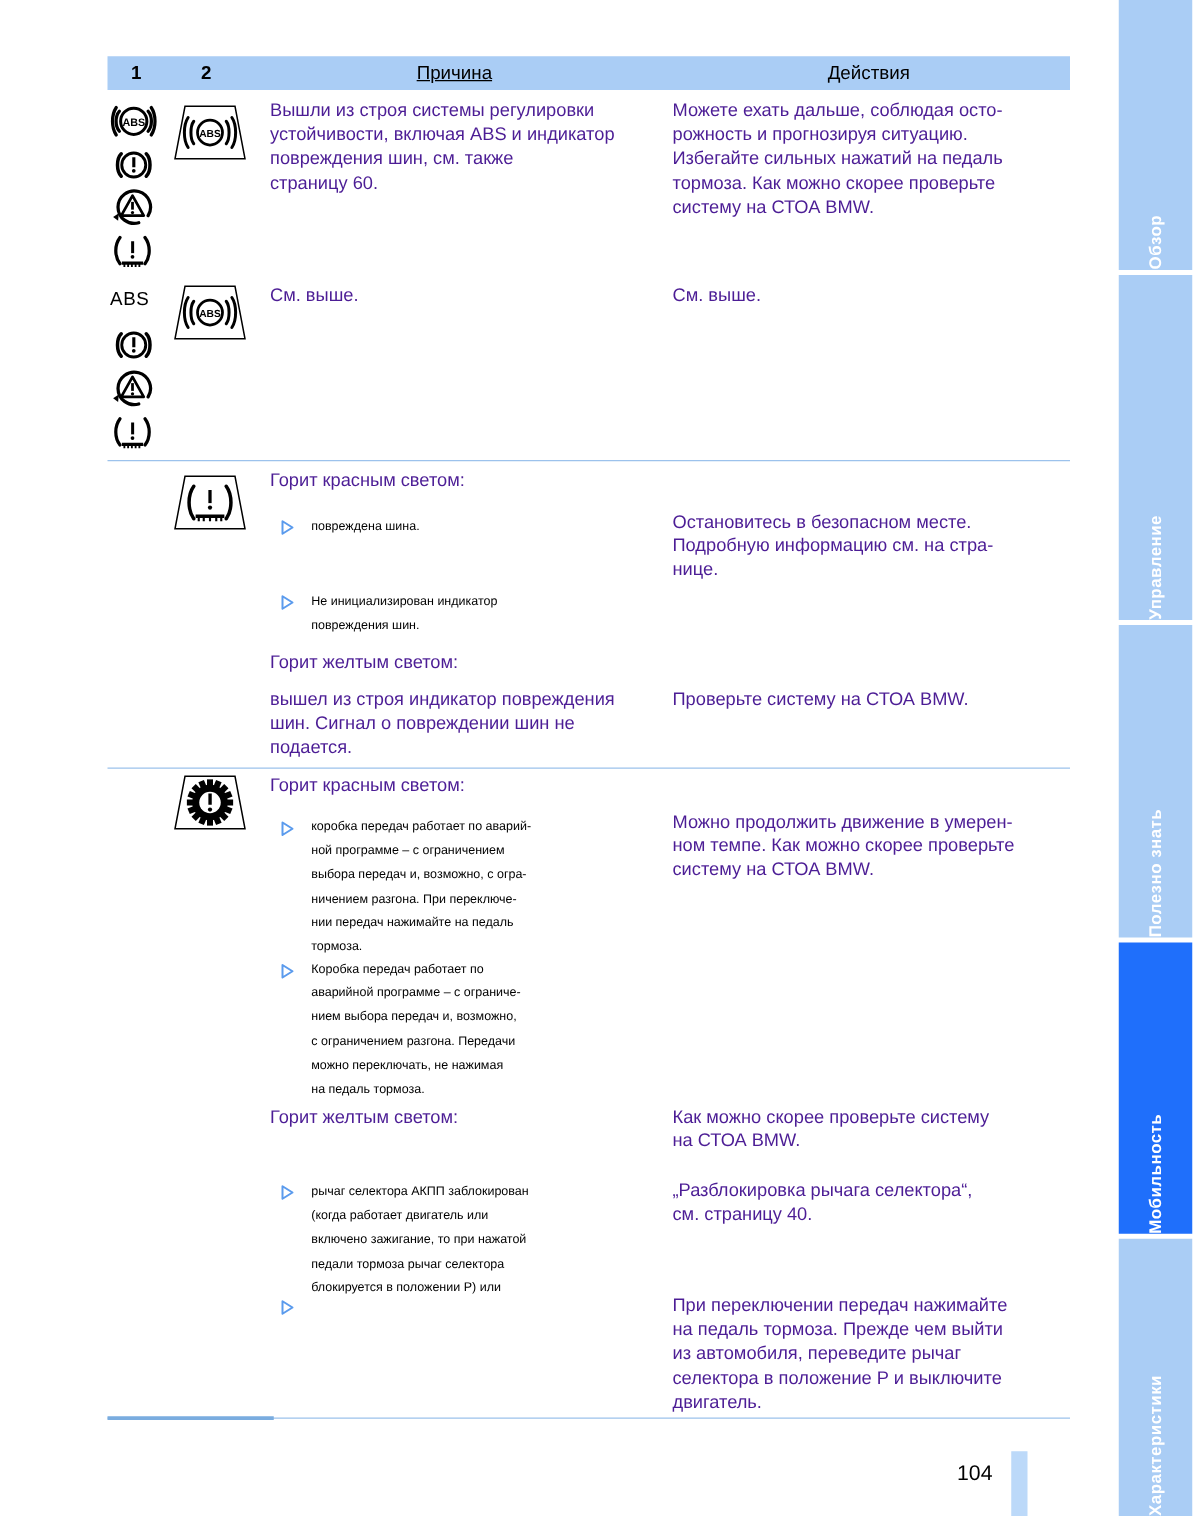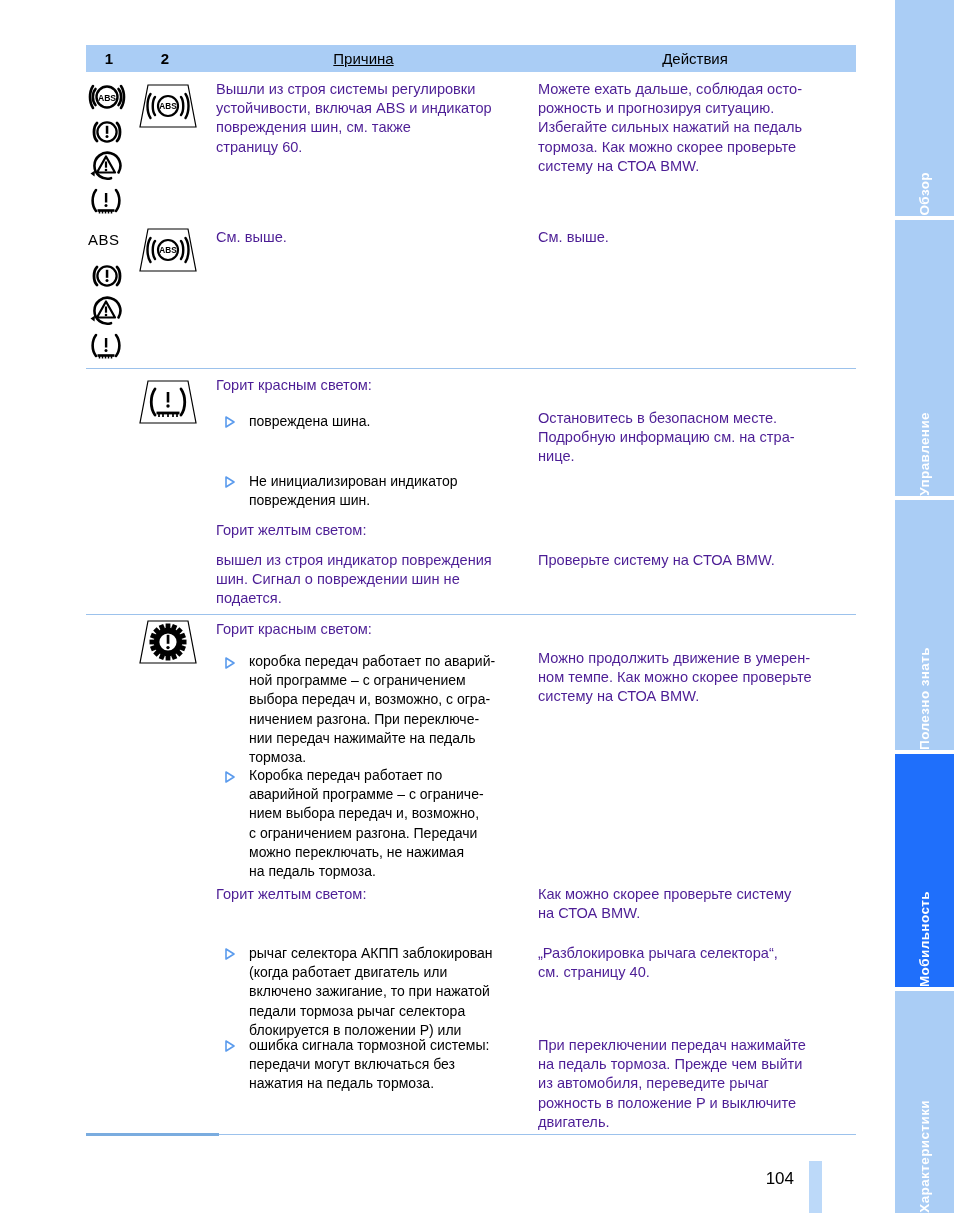--- a/index.html
+++ b/index.html
@@ -103,21 +103,21 @@
   .bullet {
     position: absolute;
     left: 223px;
     width: 14px; height: 14px;
   }
   .bullet svg { display: block; }
   .bul-text {
     position: absolute;
     left: 249px;
     width: 292px;
-    font-size: 14px;
+    font-size: 10px;
     line-height: 19.2px;
     white-space: pre-line;
   }
 
   
   .icon { position: absolute; }
   .icon svg { display: block; }
 
   .abs-text {
     position: absolute;
@@ -424,27 +424,24 @@
 педали тормоза рычаг селектора
 блокируется в положении P) или</div>
   <div class="tb col-action" style="top:944px">„Разблокировка рычага селектора“,
 см. страницу 40.</div>
 
   <div class="bullet" style="top:1039px">
     <svg width="14" height="14" viewBox="0 0 14 14">
         <path d="M3 2 L11 7 L3 12 Z" fill="none" stroke="#5b9bed" stroke-width="1.6" stroke-linejoin="round"></path>
       </svg>
   </div>
-  <div class="bul-text" style="top:1036px; width:298px;">ошибка сигнала тормозной системы:
-передачи могут включаться без
-нажатия на педаль тормоза.</div>
   <div class="tb col-action" style="top:1036px">При переключении передач нажимайте
 на педаль тормоза. Прежде чем выйти
 из автомобиля, переведите рычаг
-рожность в положение P и выключите
+селектора в положение P и выключите
 двигатель.</div>
 
   <div class="hrule thick-left" style="top:1134px"></div>
 
   <div class="pagenum">104</div>
   <div class="pagebar"></div>
 
 </div>
 
 </body></html>

